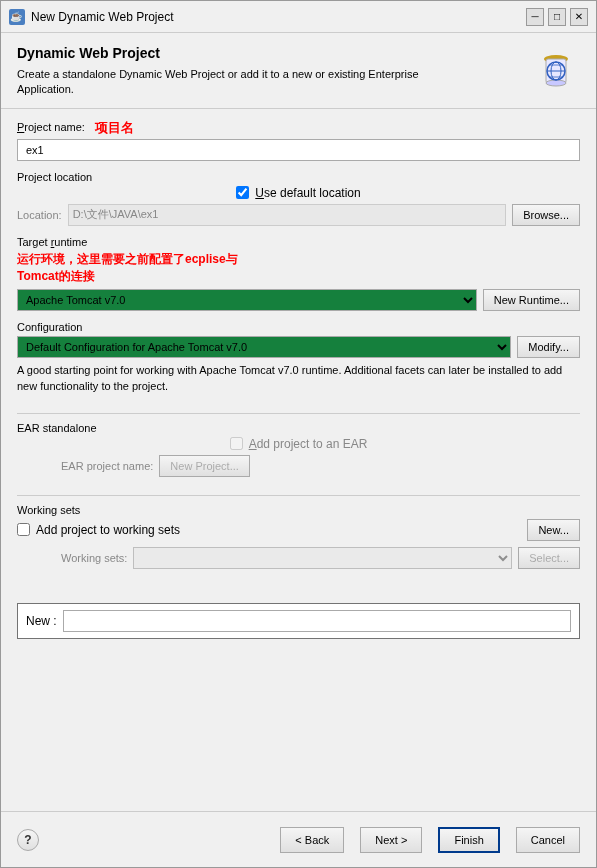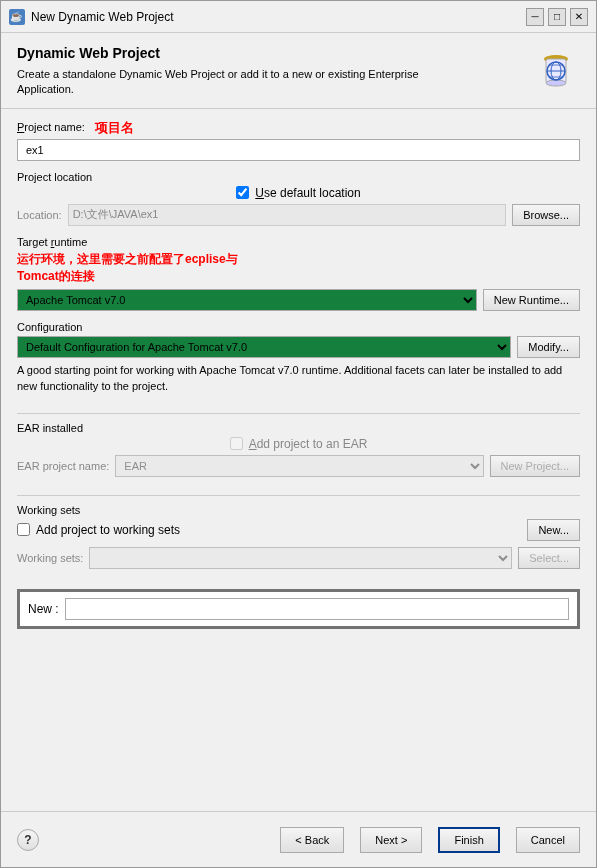--- a/index.html
+++ b/index.html
@@ -234,20 +234,21 @@
     }
     .working-sets-inputs {
       display: flex;
       gap: 6px;
       align-items: center;
     }
     .ws-label {
       font-size: 11px;
       color: #888;
       white-space: nowrap;
+      margin-left: 44px;
     }
     .footer-bar {
       border-top: 1px solid #ccc;
       padding: 10px 16px;
       display: flex;
       align-items: center;
       gap: 8px;
       background: #f0f0f0;
       height: 56px;
     }
@@ -396,30 +397,27 @@
           <option>Default Configuration for Apache Tomcat v7.0</option>
         </select>
         <button class="new-btn">Modify...</button>
       </div>
       <div class="config-description">A good starting point for working with Apache Tomcat v7.0 runtime. Additional facets can later be installed to add new functionality to the project.</div>
     </div>
 
     <hr class="section-divider">
 
     <div class="form-group">
-      <div class="form-label">EAR installed</div>
+      <div class="form-label">EAR standalone</div>
       <div class="checkbox-row">
         <input type="checkbox" disabled="" style="">
         <label style="color:#888;"><u>A</u>dd project to an EAR</label>
       </div>
       <div class="ear-row">
         <span class="ws-label">EAR project name:</span>
-        <select class="select-field" disabled="">
-          <option>EAR</option>
-        </select>
         <button class="new-btn" disabled="">New Project...</button>
       </div>
     </div>
 
     <hr class="section-divider">
 
     <div class="form-group">
       <div class="form-label">Working sets</div>
       <div class="working-sets-row">
         <div class="working-sets-left">
@@ -430,21 +428,21 @@
       </div>
       <div class="working-sets-inputs">
         <span class="ws-label">Working sets:</span>
         <select class="select-field" disabled="">
           <option></option>
         </select>
         <button class="new-btn" disabled="">Select...</button>
       </div>
     </div>
 
-    <div style="margin-top: 10px; padding: 6px 8px; border: 3px solid #737373; background: #fff; display: flex; align-items: center; font-size: 12px;">
+    <div style="margin-top: 24px; padding: 6px 8px; border: 1px solid #737373; background: #fff; display: flex; align-items: center; font-size: 12px;">
       <span style="margin-right: 6px;">New :</span>
       <input type="text" style="flex: 1 1 0%; height: 22px; border: 1px solid rgb(170, 170, 170); padding: 2px 4px;">
     </div>
 
   </div>
 
   <div class="footer-bar">
     <button class="footer-help">?</button>
     <div class="footer-buttons">
       <button class="btn-nav">&lt; Back</button>

